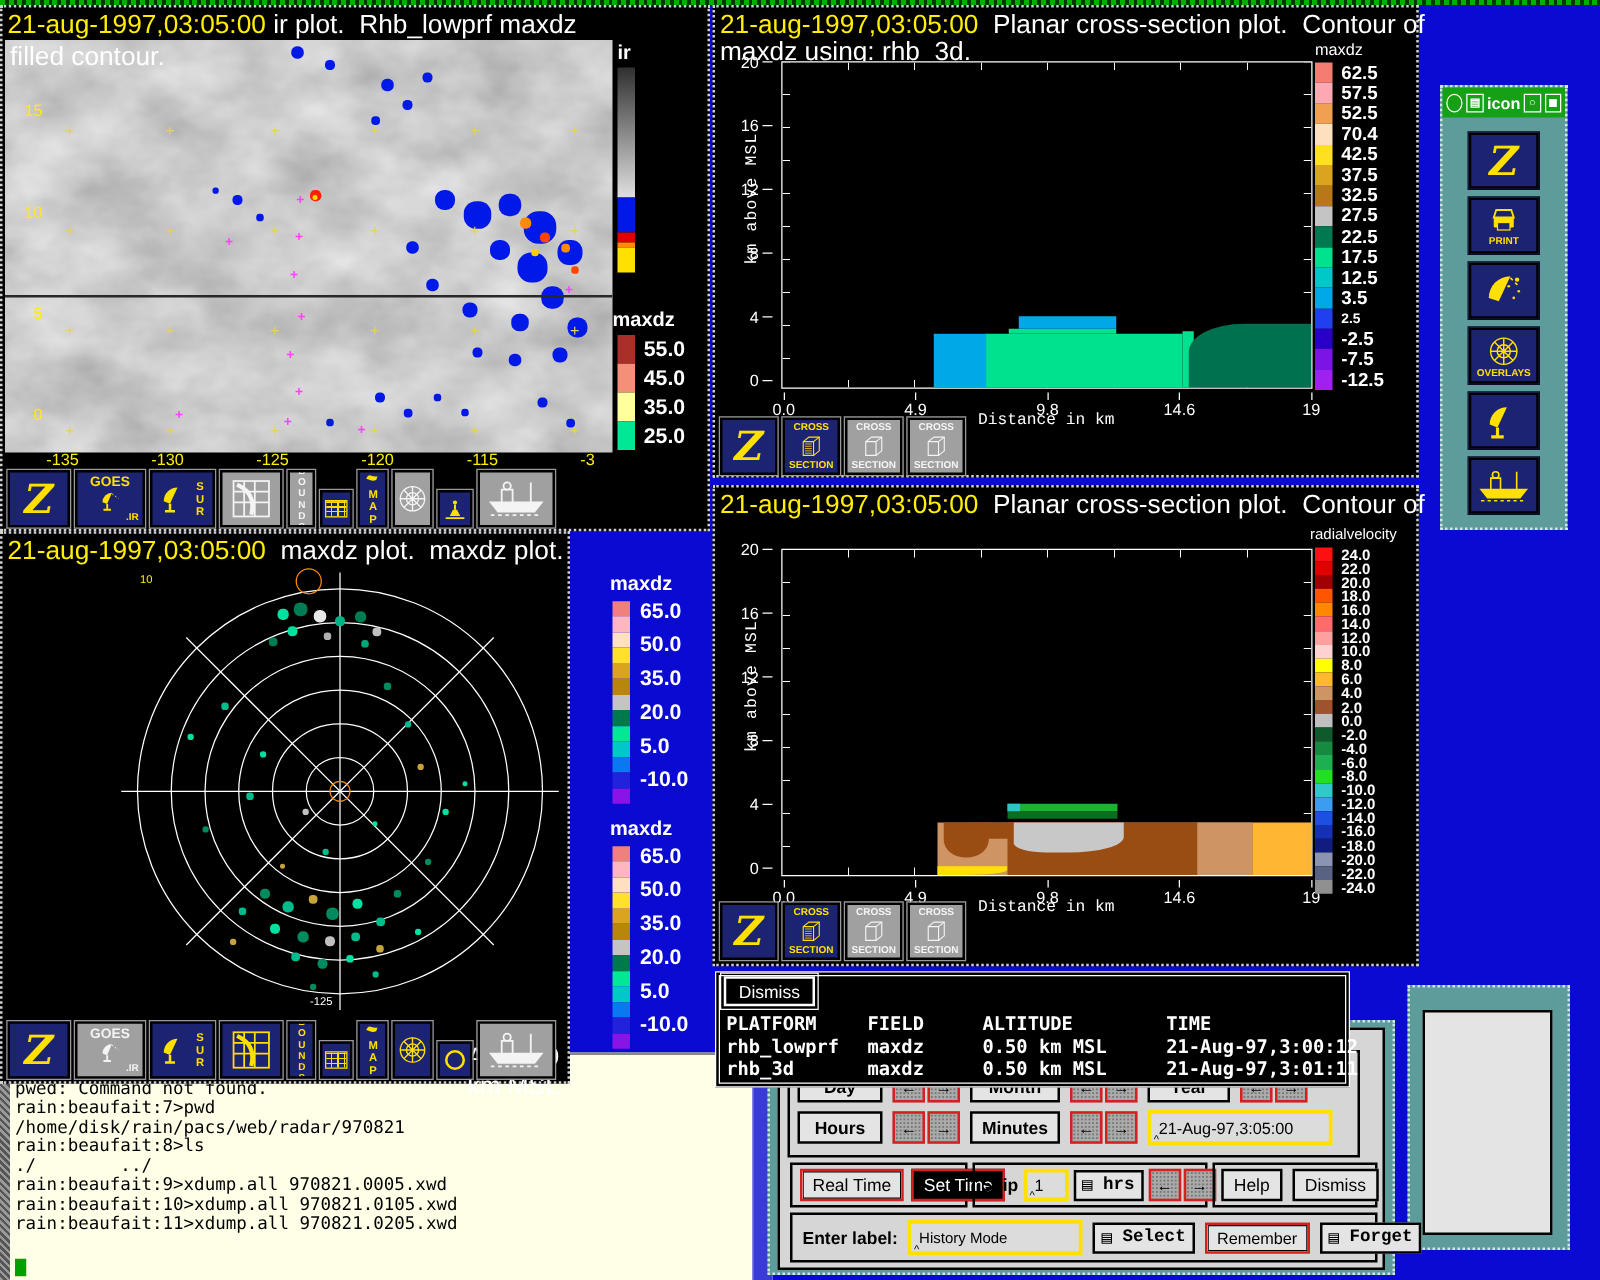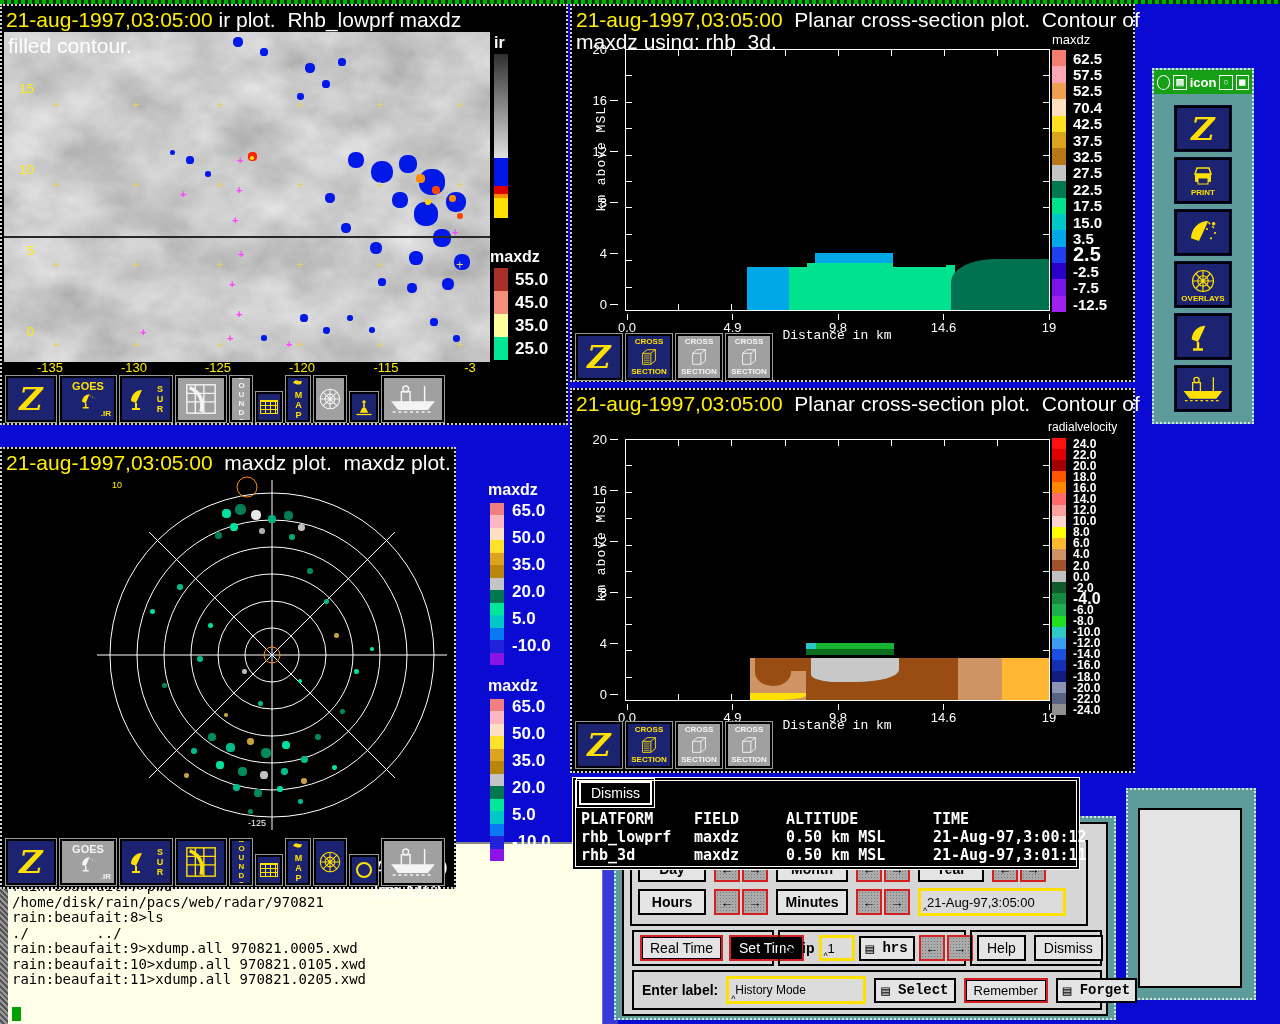--- a/index.html
+++ b/index.html
@@ -343,21 +343,21 @@
             <path d="M3 13h28l-4 5H7z" fill="currentColor"></path>
             <path d="M9 13V6h6v7"></path>
             <circle cx="12" cy="4" r="2"></circle>
             <line x1="25" y1="13" x2="25" y2="2"></line>
             <path d="M3 20h28" stroke-dasharray="2 2"></path>
           </svg>
       </div>
     </div>
   </div>
 
-  <div class="win" id="radar-win" style="left:0;top:447px;width:456px;height:442px;z-index:3">
+  <div class="win" id="radar-win" style="left:0;top:425px;width:456px;height:442px;z-index:3">
     <div class="titlebar"><span class="ts">21-aug-1997,03:05:00</span><span class="wht">  maxdz plot.  maxdz plot.</span></div>
     <div style="position:absolute;left:2px;top:26px;width:482px;height:370px;overflow:hidden">
       <svg width="482" height="370" viewBox="0 0 482 370">
         <g stroke="#FFF" stroke-width="1" fill="none">
           <circle cx="268" cy="180" r="27"></circle>
             <circle cx="268" cy="180" r="54"></circle>
             <circle cx="268" cy="180" r="81"></circle>
           <circle cx="268" cy="180" r="108"></circle>
             <circle cx="268" cy="180" r="135"></circle>
             <circle cx="268" cy="180" r="162"></circle>
@@ -640,29 +640,29 @@
         <div class="cbrow" style="height:16.4px">
           <span class="sw" style="background: rgb(0, 120, 80);"></span>
           <span class="lb" style="font-size:15px">22.5</span>
         </div>
         <div class="cbrow" style="height:16.4px">
           <span class="sw" style="background: rgb(0, 226, 142);"></span>
           <span class="lb" style="font-size:15px">17.5</span>
         </div>
         <div class="cbrow" style="height:16.4px">
           <span class="sw" style="background: rgb(0, 200, 200);"></span>
-          <span class="lb" style="font-size:15px">15.0</span>
+          <span class="lb" style="font-size:15px">12.5</span>
         </div>
         <div class="cbrow" style="height:16.4px">
           <span class="sw" style="background: rgb(0, 168, 232);"></span>
           <span class="lb" style="font-size:15px">3.5</span>
         </div>
         <div class="cbrow" style="height:16.4px">
           <span class="sw" style="background: rgb(32, 64, 240);"></span>
-          <span class="lb" style="font-size:20px">2.5</span>
+          <span class="lb" style="font-size:11px">2.5</span>
         </div>
         <div class="cbrow" style="height:16.4px">
           <span class="sw" style="background: rgb(40, 0, 200);"></span>
           <span class="lb" style="font-size:15px">-2.5</span>
         </div>
         <div class="cbrow" style="height:16.4px">
           <span class="sw" style="background: rgb(124, 20, 230);"></span>
           <span class="lb" style="font-size:15px">-7.5</span>
         </div>
         <div class="cbrow" style="height:16.4px">
@@ -829,21 +829,21 @@
         <div class="cbrow" style="height:11.1px">
           <span class="sw" style="background: rgb(192, 192, 192);"></span>
           <span class="lb" style="font-size:12px">0.0</span>
         </div>
         <div class="cbrow" style="height:11.1px">
           <span class="sw" style="background: rgb(14, 90, 42);"></span>
           <span class="lb" style="font-size:12px">-2.0</span>
         </div>
         <div class="cbrow" style="height:11.1px">
           <span class="sw" style="background: rgb(22, 138, 64);"></span>
-          <span class="lb" style="font-size:16px">-4.0</span>
+          <span class="lb" style="font-size:12px">-4.0</span>
         </div>
         <div class="cbrow" style="height:11.1px">
           <span class="sw" style="background: rgb(30, 176, 80);"></span>
           <span class="lb" style="font-size:12px">-6.0</span>
         </div>
         <div class="cbrow" style="height:11.1px">
           <span class="sw" style="background: rgb(32, 224, 32);"></span>
           <span class="lb" style="font-size:12px">-8.0</span>
         </div>
         <div class="cbrow" style="height:11.1px">

